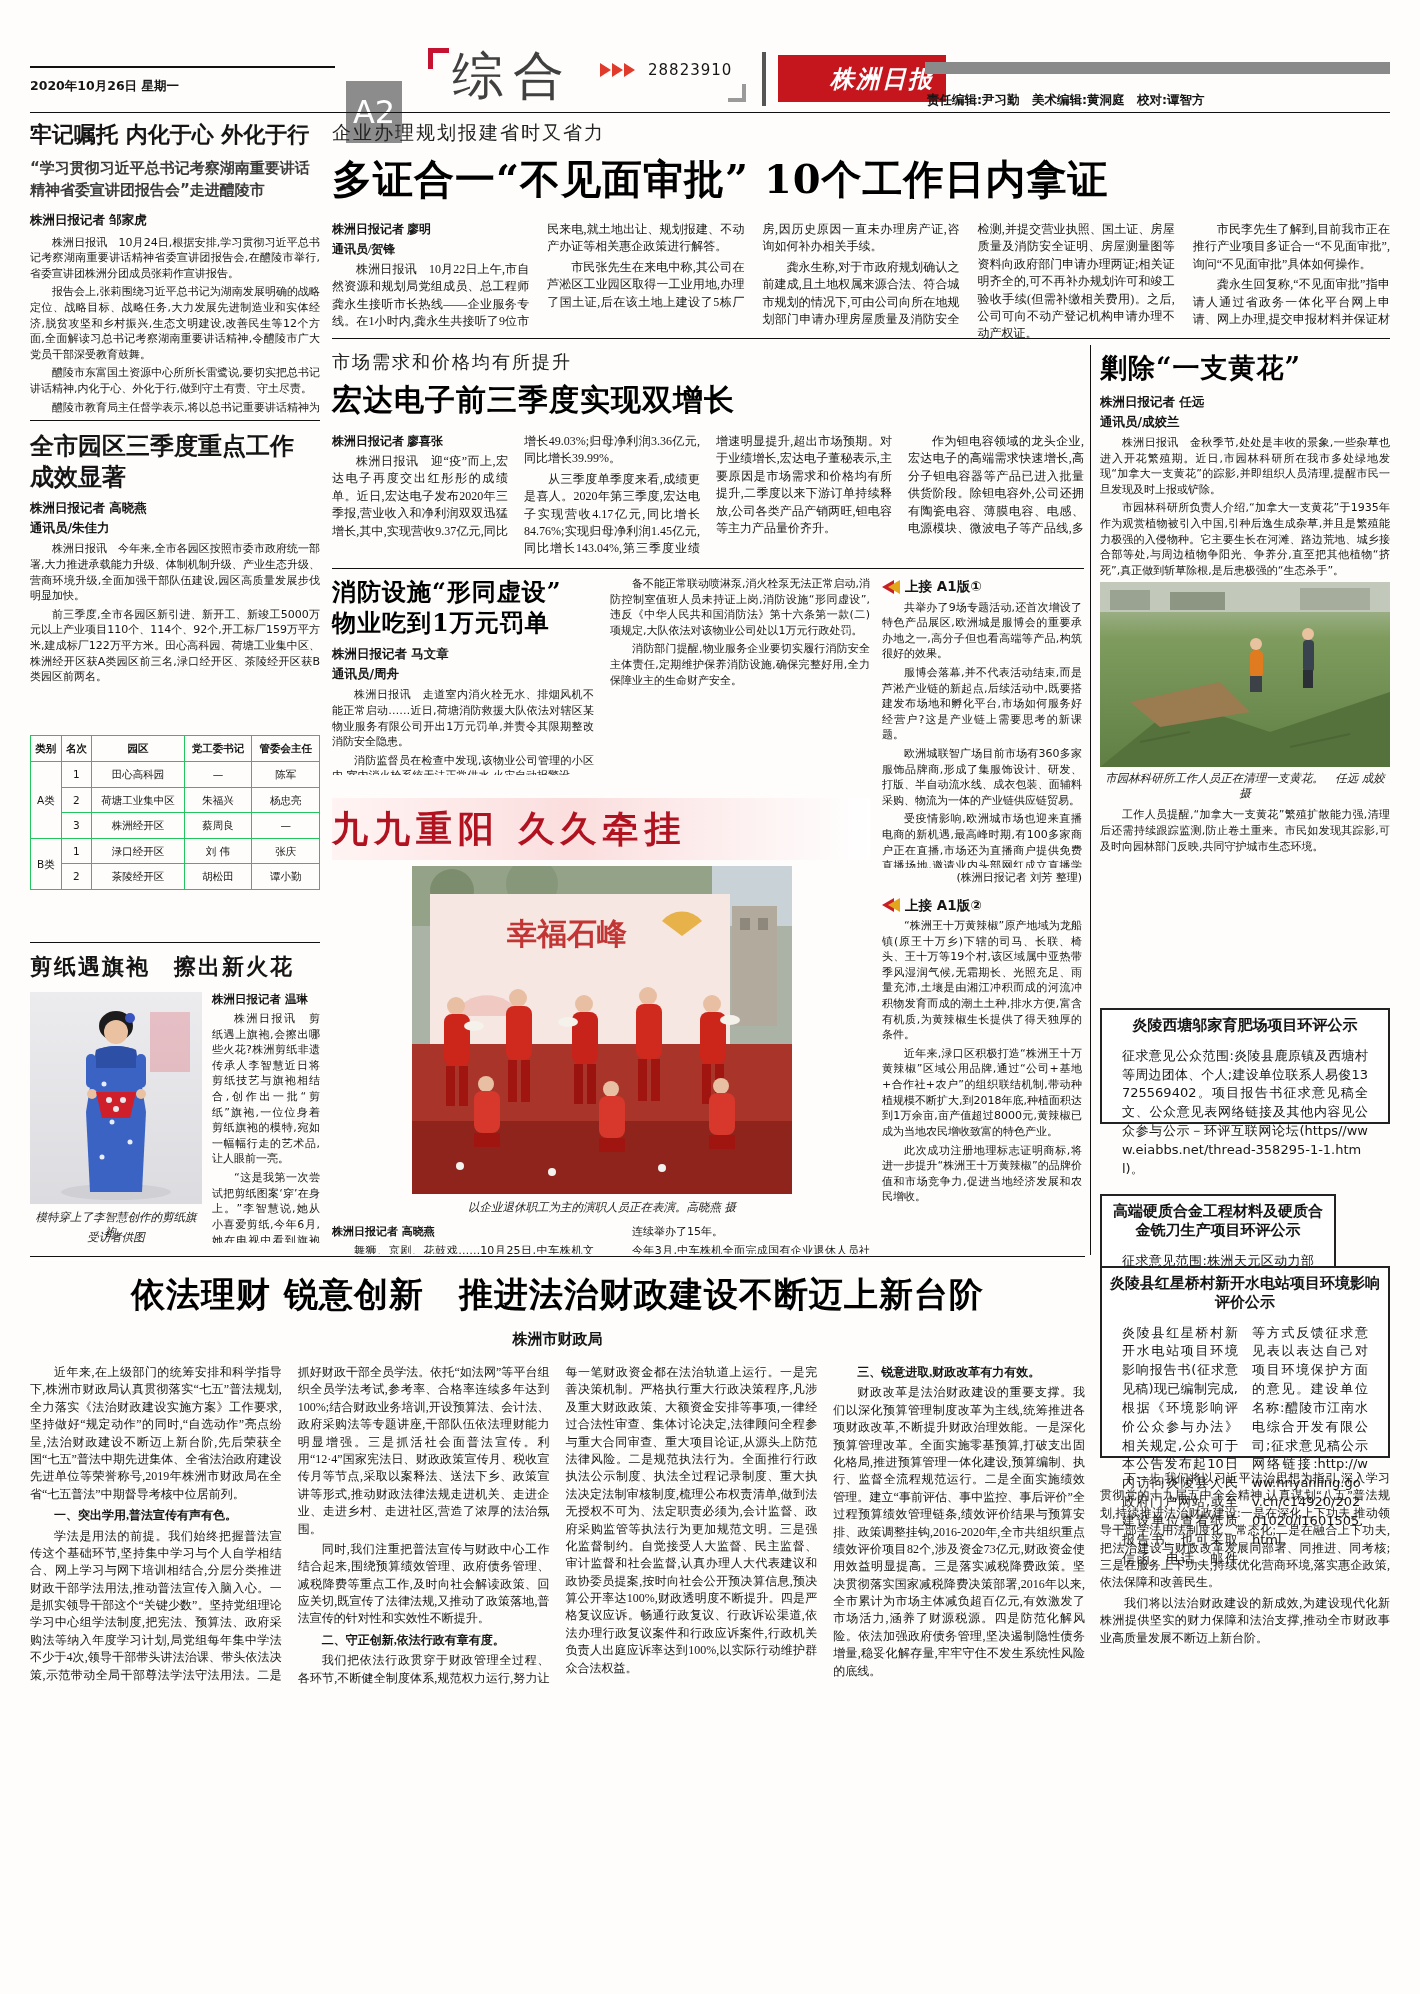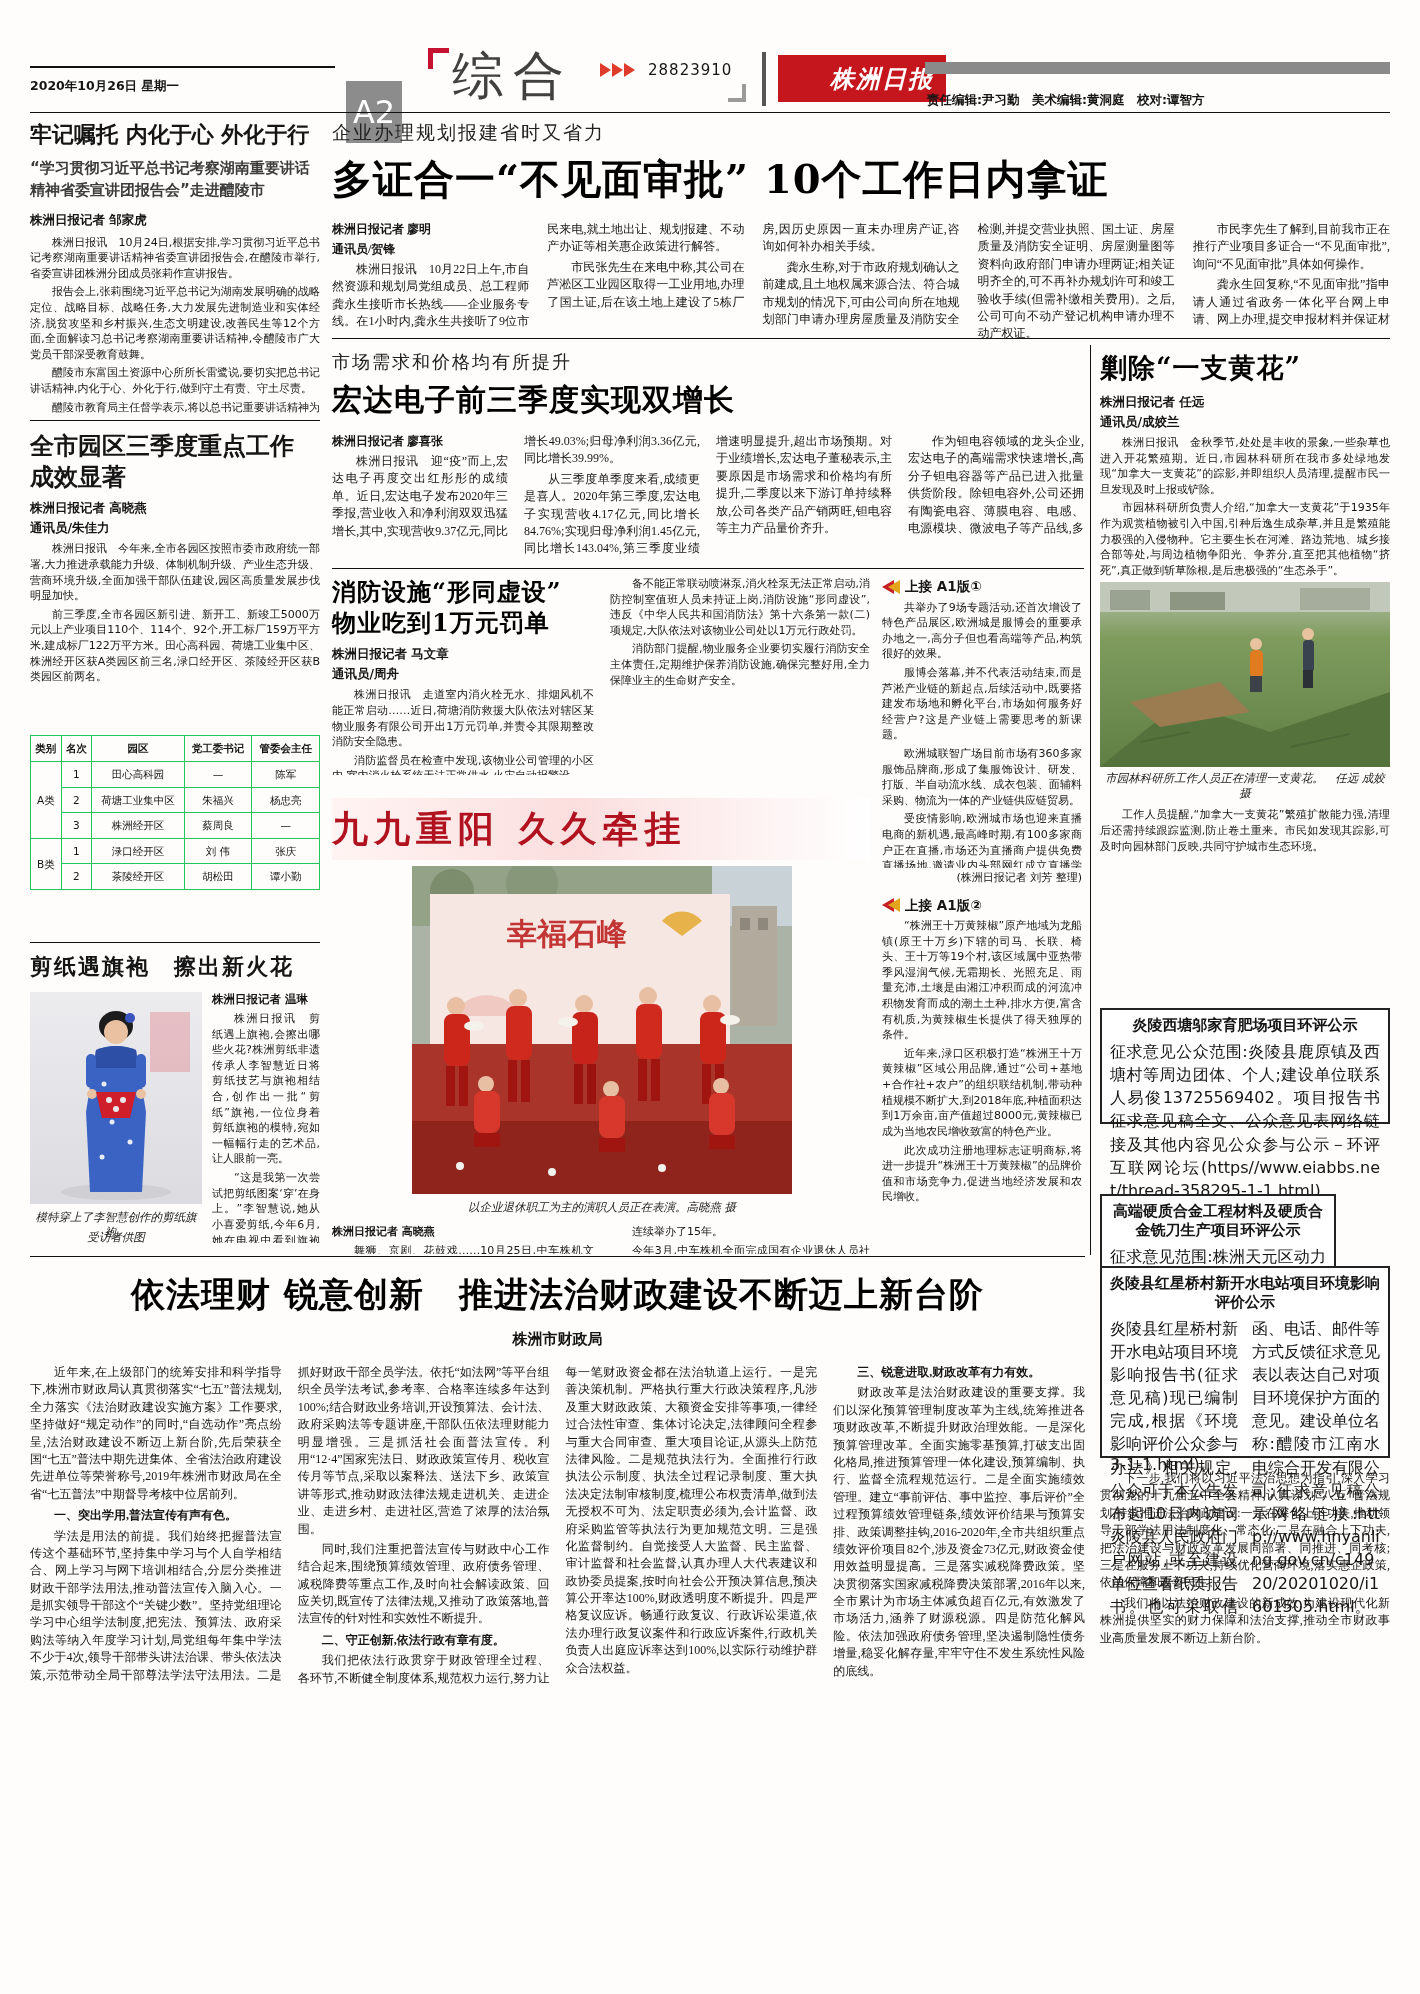--- a/index.html
+++ b/index.html
@@ -15,21 +15,21 @@
 .bh{margin:4px 0 3px;text-indent:2em;text-align:justify;font-weight:bold;line-height:1.45;}
 .body12 p{font-size:12px;font-family:Liberation Serif, serif;}
 .body11 p{font-size:11px;line-height:1.42;}
 .clip{overflow:hidden;}
 .cols5{column-count:5;column-gap:18px;}
 .cols4{column-count:4;column-gap:16px;}
 .cols2{column-count:2;column-gap:14px;}
 .cap{font-style:italic;font-size:11.5px;color:#222;font-family:"DejaVu Serif",serif;}
 .notice{border:2px solid #222;padding:6px 8px;box-sizing:border-box;background:#fff;}
 .notice h4{margin:0 0 5px;text-align:center;font-size:15px;line-height:1.25;}
-.notice .nb{font-size:16px;line-height:1.45;text-align:justify;margin:0;word-break:break-all;}
+.notice .nb{font-size:13px;line-height:1.45;text-align:justify;margin:12px;word-break:break-all;}
 .jumplab{font-weight:bold;font-size:13.5px;vertical-align:middle;}
 .jico{display:inline-block;width:0;height:0;border-style:solid;border-width:7px 12px 7px 0;vertical-align:middle;}
 .jico.r{border-color:transparent #c71f25 transparent transparent;}
 .jico.g{border-color:transparent #e2a51c transparent transparent;margin-left:-6px;}
 .tri{display:inline-block;width:0;height:0;border-style:solid;border-width:7px 0 7px 11px;border-color:transparent transparent transparent #e03a2a;margin-right:1px;}
 table.rank{border-collapse:collapse;width:100%;font-size:10.5px;}
 table.rank th,table.rank td{border:1px solid #22c55e;text-align:center;padding:6px 2px;line-height:1.2;}
 table.rank th{font-weight:bold;}
 .bracket-r{width:16px;height:16px;border-left:5px solid #c41230;border-top:5px solid #c41230;}
 .bracket-g{width:14px;height:14px;border-right:4px solid #9a9a9a;border-bottom:4px solid #9a9a9a;}

